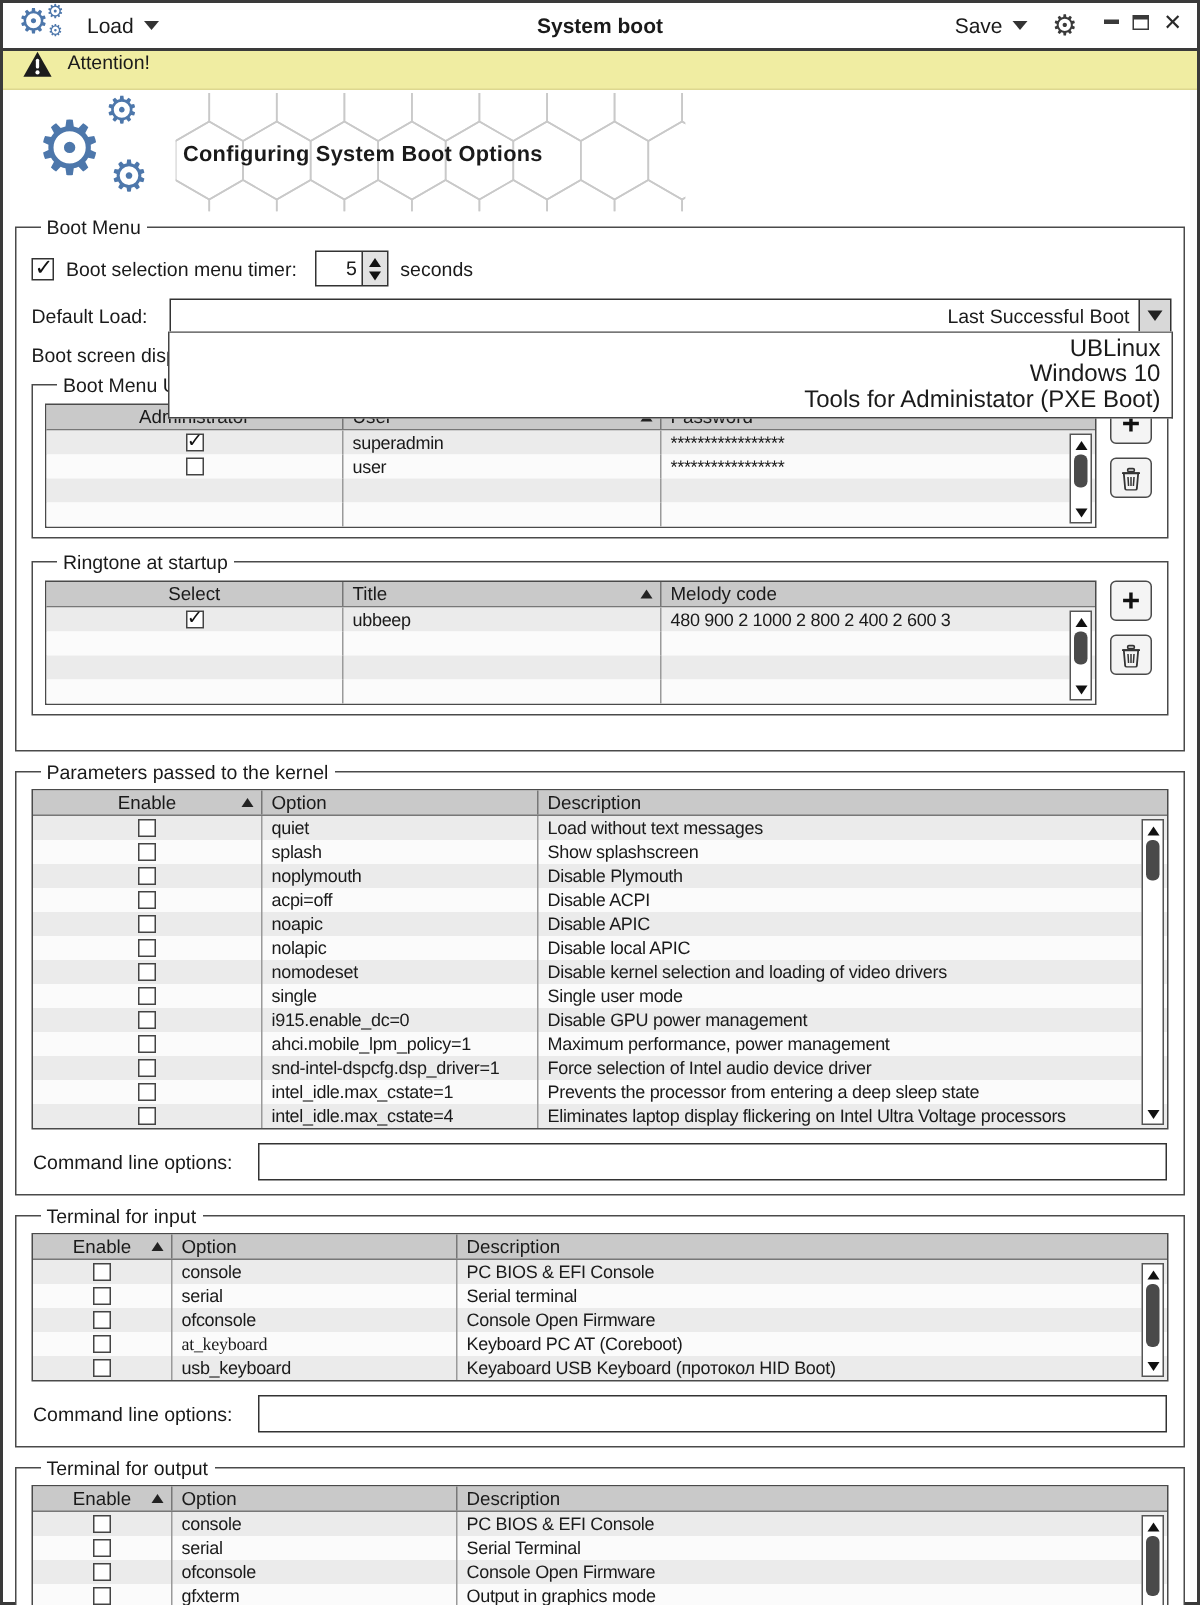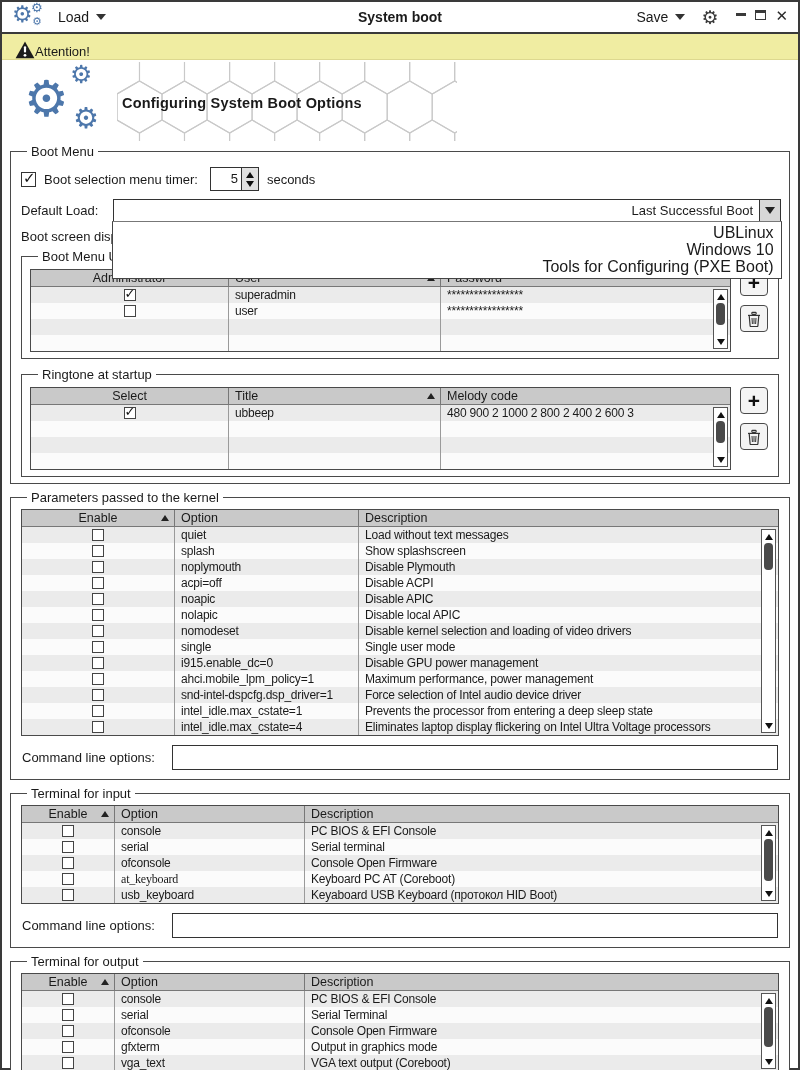--- a/index.html
+++ b/index.html
@@ -17,21 +17,21 @@
   .caret-down { width:0; height:0; border-left:5px solid transparent; border-right:5px solid transparent; border-top:6px solid #333; }
   .tb-title { position:absolute; left:0; right:0; text-align:center; font-weight:bold; font-size:14px; pointer-events:none; }
   .tb-right { margin-left:auto; display:flex; align-items:center; gap:16px; z-index:2; }
   .gear-dark { font-size:19px; color:#3a3a3a; line-height:1; }
   .winctl { display:flex; align-items:center; gap:9px; margin-left:2px; }
   .ic-min { width:10px; height:3px; background:#3a3a3a; margin-top:-6px; }
   .ic-max { width:11px; height:10px; border:1.5px solid #3a3a3a; border-top-width:3px; margin-top:-4px; }
   .ic-close { font-size:15px; color:#2a2a2a; line-height:1; margin-top:-4px; }
 
   
-  .attention { height:26px; background:#f0eda2; border-bottom:1px solid #ddd88f; display:flex; align-items:flex-end; gap:0; padding:0 13px; }
+  .attention { height:26px; background:#f0eda2; border-bottom:1px solid #ddd88f; display:flex; align-items:flex-start; gap:10px; padding:0 13px; }
   .attention .txt { font-size:13px; }
 
   
   .apphdr { height:84px; position:relative; background:#fff; }
   .biggears { position:absolute; left:22px; top:2px; width:92px; height:80px; }
   .biggears .g1 { position:absolute; left:0; top:12px; font-size:50px; color:#4d77ab; line-height:1; }
   .biggears .g2 { position:absolute; left:46px; top:0; font-size:25px; color:#4d77ab; line-height:1; }
   .biggears .g3 { position:absolute; left:49px; top:42px; font-size:29px; color:#4d77ab; line-height:1; }
   .hexwrap { position:absolute; left:115px; top:2px; width:340px; height:79px; overflow:hidden; }
   #hexsvg polygon { fill:none; stroke:#c9c9c9; stroke-width:1.1; }
@@ -200,21 +200,21 @@
     <div class="row-default">
       <span class="lbl13">Default Load:</span>
       <div class="combo">
         <span class="combo-text">Last Successful Boot</span>
         <div class="combo-btn">
           <span class="tri"></span>
         </div>
         <div class="dropdown">
           <div class="ditem">UBLinux</div>
           <div class="ditem">Windows 10</div>
-          <div class="ditem">Tools for Configuring (PXE Boot)</div>
+          <div class="ditem">Tools for Administator (PXE Boot)</div>
         </div>
       </div>
     </div>
 
     <div class="boot-screen-label">Boot screen disp</div>
 
     <fieldset class="inner">
       <legend>Boot Menu Us</legend>
       <div class="tablewrap">
         <div class="tbl">
@@ -281,21 +281,21 @@
               <rect x="4.8" y="1.4" width="4.4" height="2" rx="0.8" fill="none" stroke="#333" stroke-width="1.1"></rect>
               <line x1="5" y1="7" x2="5.4" y2="13" stroke="#333" stroke-width="1"></line>
               <line x1="7" y1="7" x2="7" y2="13" stroke="#333" stroke-width="1"></line>
               <line x1="9" y1="7" x2="8.6" y2="13" stroke="#333" stroke-width="1"></line>
             </svg>
           </div>
         </div>
       </div>
     </fieldset>
 
-    <fieldset class="inner" style="margin-bottom:0">
+    <fieldset class="inner" style="margin-bottom:17px">
       <legend>Ringtone at startup</legend>
       <div class="tablewrap">
         <div class="tbl">
           <div class="thead">
               <div class="hcell center" style="width: 198px;">
                 <span>Select</span>
               </div>
               <div class="hcell" style="width: 212px;">
                 <span>Title</span>
                 <span class="sortarrow"></span>

